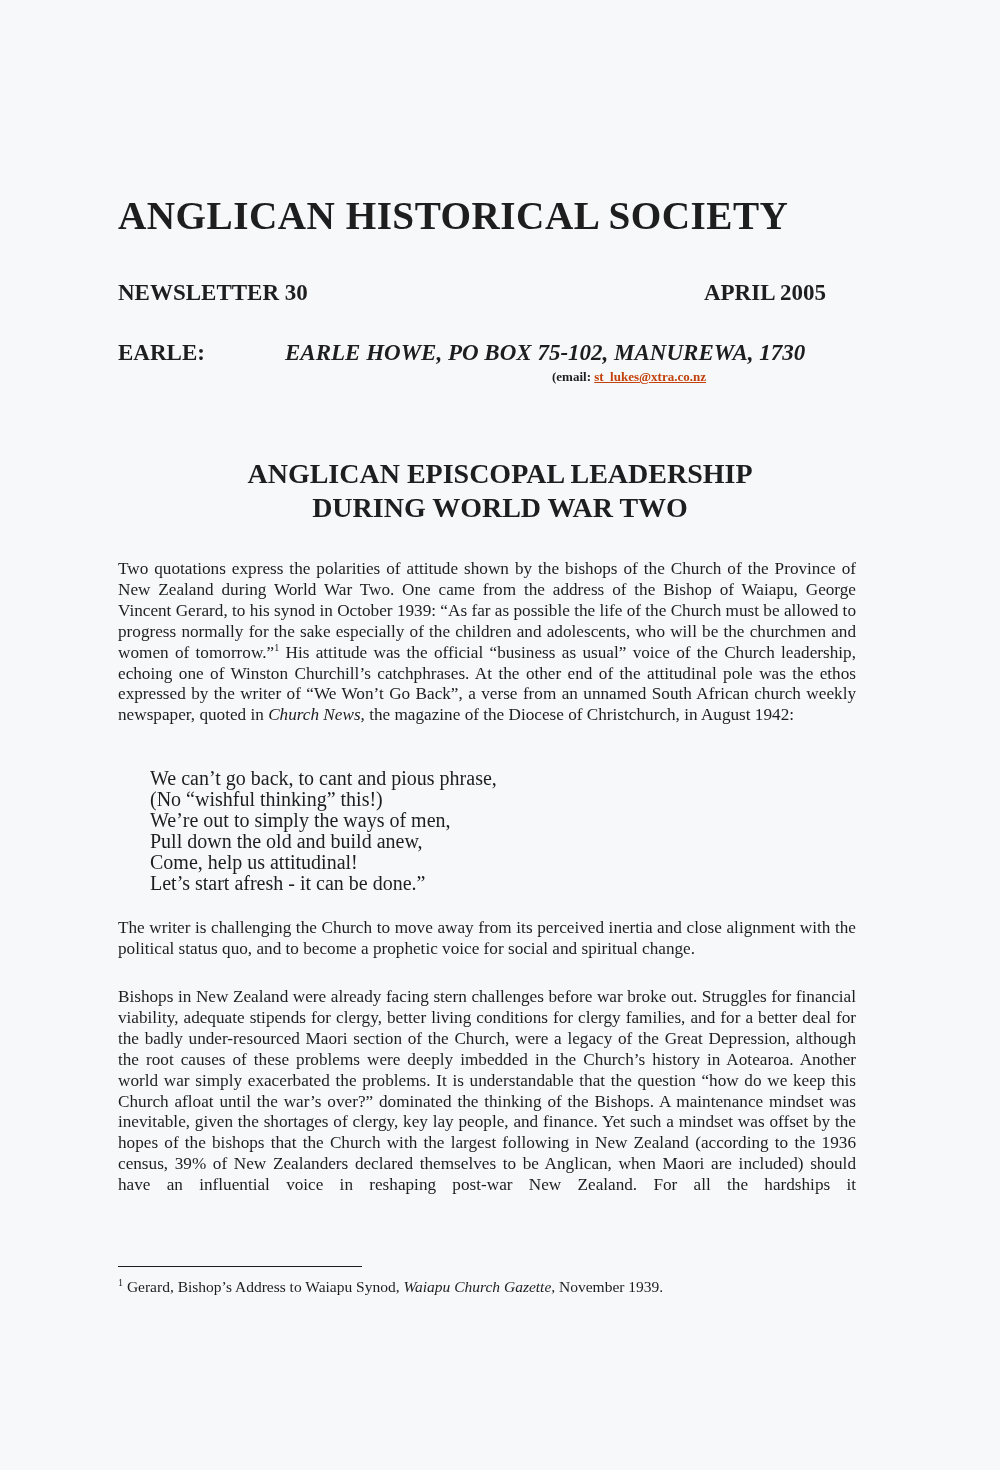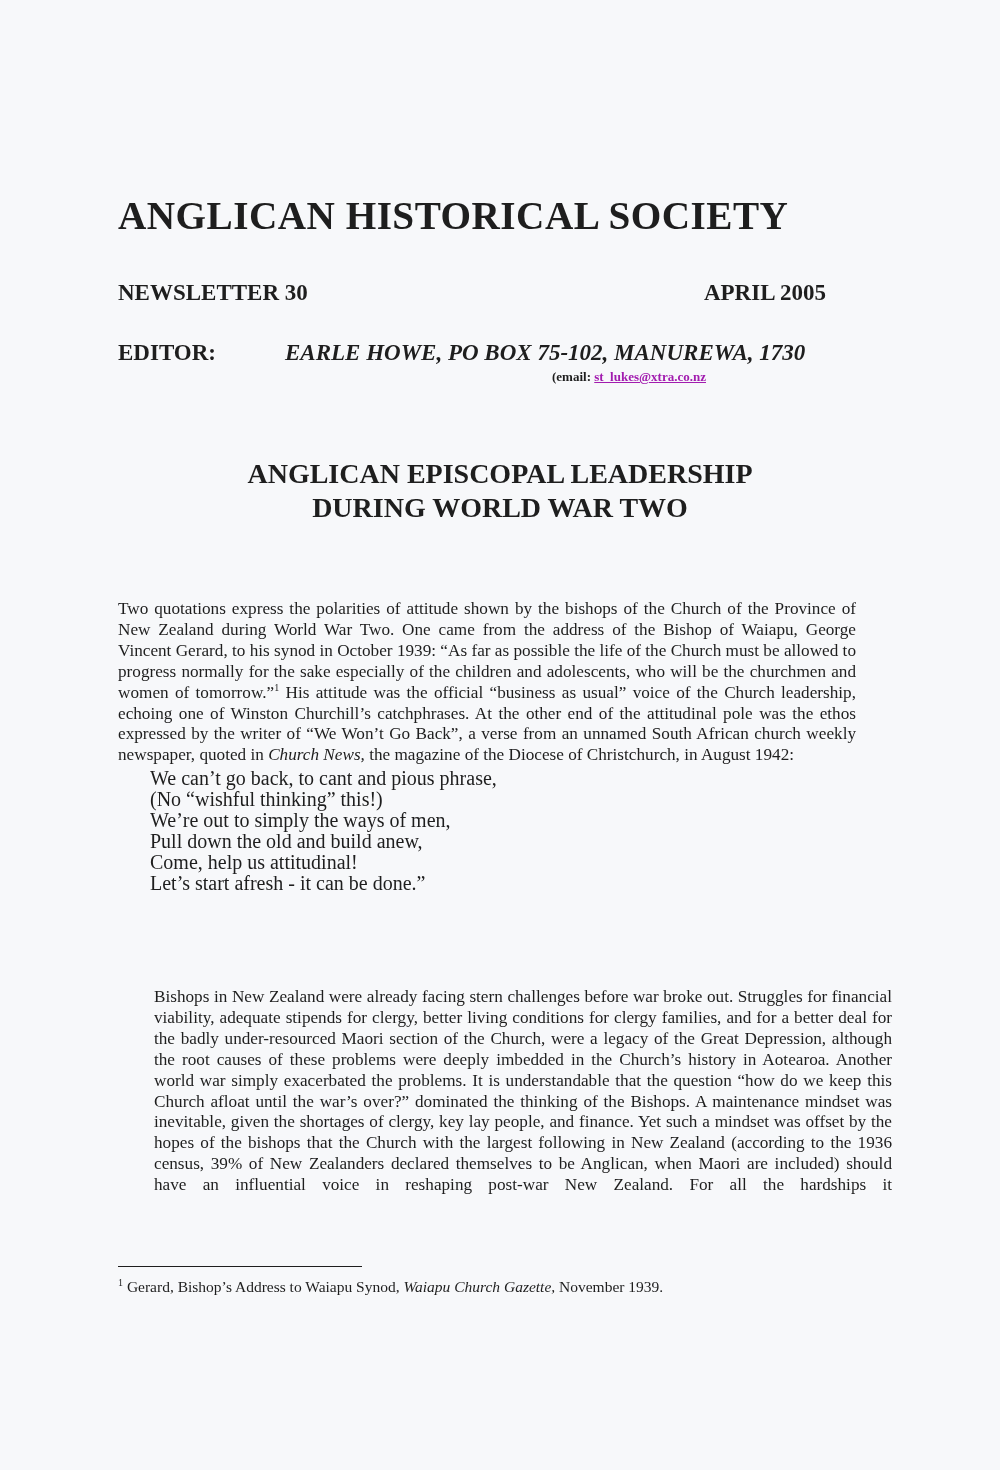--- a/index.html
+++ b/index.html
@@ -22,59 +22,59 @@
       font-size: 23px; font-weight: bold; white-space: nowrap;
     }
     .newsletter-row { top: 280px; display: flex; justify-content: space-between; align-items: center; }
     .editor-row { top: 340px; }
     .editor-label { position: absolute; left: 0; }
     .editor-value { position: absolute; left: 167px; font-style: italic; }
     .email-line {
       position: absolute; left: 552px; top: 369px;
       font-size: 13px; font-weight: bold; white-space: nowrap;
     }
-    .email-line a { color: #a21caf; text-decoration: underline; }
+    .email-line a { color: #c2410c; text-decoration: underline; }
     .article-title {
       position: absolute; left: 0; width: 1000px; top: 457px;
       text-align: center; font-size: 28px; font-weight: bold; line-height: 34px;
     }
     .para {
       position: absolute; left: 118px; width: 738px;
       font-size: 17.2px; line-height: 20.9px; text-align: justify;
     }
-    .p1 { top: 559px; margin-top: 40px; }
+    .p1 { top: 559px; }
     .verse { position: absolute; left: 150px; top: 768px; font-size: 20px; line-height: 20.9px; }
     .verse div { white-space: nowrap; }
     .p2 { top: 918px; }
     .p3 { top: 987px; }
     .footnote-rule {
       position: absolute; left: 118px; top: 1266px; width: 244px; height: 0;
       border-top: 1.5px solid #1e1e1e;
     }
     .footnote {
       position: absolute; left: 118px; top: 1278px;
       font-size: 15.5px; white-space: nowrap;
     }
     sup { font-size: 10px; line-height: 0; }
-    .lastline { text-align-last: justify; margin-left: 36px; }
+    .lastline { text-align-last: justify; }
   </style>
 </head>
 <body>
 
 <div class="page">
 
   <div class="society-title">ANGLICAN HISTORICAL SOCIETY</div>
 
   <div class="row newsletter-row">
     <span>NEWSLETTER 30</span>
     <span>APRIL 2005</span>
   </div>
 
   <div class="row editor-row">
-    <span class="editor-label">EDITOR:</span>
+    <span class="editor-label">EARLE:</span>
     <span class="editor-value">EARLE HOWE, PO BOX 75-102, MANUREWA, 1730</span>
   </div>
 
   <div class="email-line">
     <span>(email: </span><a>st_lukes@xtra.co.nz</a>
   </div>
 
   <div class="article-title">
     <div>ANGLICAN EPISCOPAL LEADERSHIP</div>
     <div>DURING WORLD WAR TWO</div>
@@ -84,20 +84,21 @@
 
   <div class="verse">
     <div>We can’t go back, to cant and pious phrase,</div>
     <div>(No “wishful thinking” this!)</div>
     <div>We’re out to simply the ways of men,</div>
     <div>Pull down the old and build anew,</div>
     <div>Come, help us attitudinal!</div>
     <div>Let’s start afresh - it can be done.”</div>
   </div>
 
+  <div class="para p2">The writer is challenging the Church to move away from its perceived inertia and close alignment with the political status quo, and to become a prophetic voice for social and spiritual change.</div>
 
   <div class="para p3 lastline">Bishops in New Zealand were already facing stern challenges before war broke out. Struggles for financial viability, adequate stipends for clergy, better living conditions for clergy families, and for a better deal for the badly under-resourced Maori section of the Church, were a legacy of the Great Depression, although the root causes of these problems were deeply imbedded in the Church’s history in Aotearoa. Another world war simply exacerbated the problems. It is understandable that the question “how do we keep this Church afloat until the war’s over?” dominated the thinking of the Bishops. A maintenance mindset was inevitable, given the shortages of clergy, key lay people, and finance. Yet such a mindset was offset by the hopes of the bishops that the Church with the largest following in New Zealand (according to the 1936 census, 39% of New Zealanders declared themselves to be Anglican, when Maori are included) should have an influential voice in reshaping post-war New Zealand. For all the hardships it</div>
 
   <div class="footnote-rule"></div>
 
   <div class="footnote"><sup>1</sup><span> Gerard, Bishop’s Address to Waiapu  Synod, </span><i>Waiapu Church Gazette,</i><span> November 1939.</span></div>
 
 </div>
 
 </body></html>

